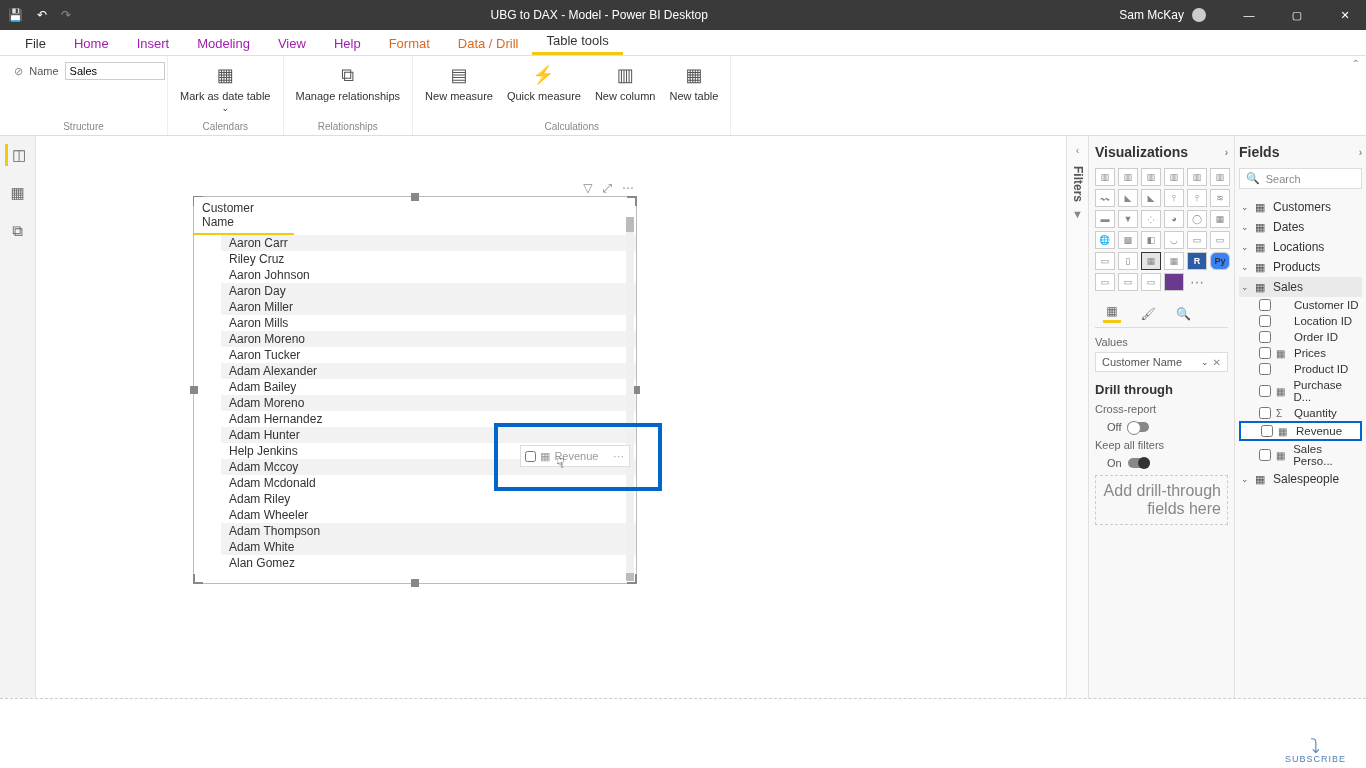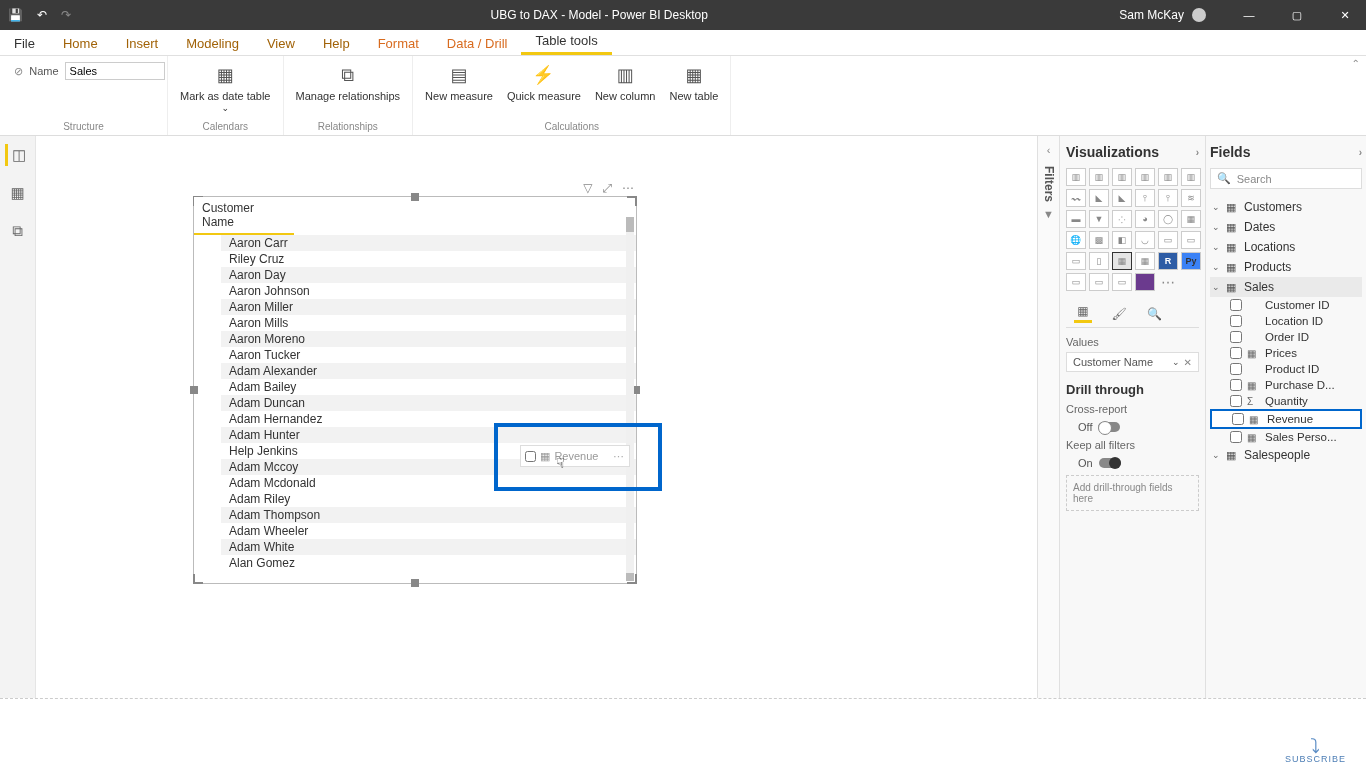--- a/index.html
+++ b/index.html
@@ -6,23 +6,23 @@
   body { width: 1366px; height: 768px; background: #f3f3f3; overflow: hidden; position: relative; }
   
   .titlebar { height: 30px; background: #3a3a3a; color: #fff; display: flex; align-items: center; font-size: 12px; }
   .titlebar .left-icons { display: flex; gap: 14px; padding: 0 8px; align-items: center; }
   .titlebar .center-title { flex: 1; text-align: center; }
   .titlebar .right-controls { display: flex; align-items: center; gap: 14px; padding-right: 4px; }
   .titlebar .user { display: flex; align-items: center; gap: 8px; margin-right: 12px; }
   .avatar-circle { width: 14px; height: 14px; border-radius: 50%; background: #ccc; display: inline-block; }
   .win-btn { width: 34px; height: 30px; display: flex; align-items: center; justify-content: center; font-size: 11px; cursor: pointer; }
   
-  .menubar { height: 26px; background: #fff; border-bottom: 1px solid #e0e0e0; display: flex; align-items: flex-end; font-size: 13px;}
+  .menubar { height: 26px; background: #fff; border-bottom: 1px solid #e0e0e0; display: flex; align-items: flex-end; font-size: 13px; padding-left: 11px;}
   .menubar .file-tab { padding: 4px 14px; color: #333; }
-  .menubar .tab { padding: 4px 14px; color: #a16207; cursor: pointer; }
+  .menubar .tab { padding: 4px 14px; color: #a21caf; cursor: pointer; }
   .menubar .tab.orange { color: #d86b1f; }
   .menubar .tab.selected { color: #333; border-bottom: 3px solid #f2c811; font-weight: 400;}
   
   .ribbon { height: 80px; background: #fff; border-bottom: 1px solid #ddd; display: flex; }
   .ribbon-group { display: flex; flex-direction: column; align-items: center; padding: 2px 6px; border-right: 1px solid #eee; height:100%; justify-content: space-between;}
   .ribbon-group .label { font-size: 10px; color: #888; padding-bottom:1px;}
   .ribbon-items { display: flex; gap: 2px; flex:1; align-items:flex-start; padding-top:2px;}
   .ribbon-btn { display: flex; flex-direction: column; align-items: center; padding: 4px 6px; font-size: 11px; color: #333; cursor: pointer; text-align:center; line-height:1.2; min-width:44px;}
   .ribbon-icon { width: 24px; height: 24px; margin-bottom: 2px; display:flex; align-items:center; justify-content:center; font-size:18px; color:#555;}
   .name-row { display:flex; align-items:center; gap:6px; padding:4px 8px; font-size:11px; color:#555;}
@@ -65,41 +65,41 @@
   .filters-collapsed { width: 22px; background:#fafafa; border-left:1px solid #e0e0e0; display:flex; flex-direction:column; align-items:center; padding-top:8px;}
   .filters-collapsed .arrow { font-size:11px; color:#888; cursor:pointer;}
   .filters-collapsed .label-v { writing-mode: vertical-rl; font-size:12px; color:#555; margin-top:10px; font-weight:600;}
   
   .viz-panel { width: 146px; background:#f8f8f8; border-left:1px solid #e0e0e0; padding: 8px 6px; font-size:12px; overflow:hidden;}
   .panel-title { font-weight:600; color:#333; font-size:14px; display:flex; justify-content:space-between; align-items:center; margin-bottom:8px;}
   .panel-title .chev { font-size:10px; color:#888;}
   .viz-grid { display:grid; grid-template-columns: repeat(6, 1fr); gap:3px; margin-bottom:10px;}
   .viz-cell { width:20px; height:18px; background:#fff; border:1px solid #ccc; cursor:pointer; display:flex; align-items:center; justify-content:center; font-size:9px; color:#888;}
   .viz-cell.active { border:1px solid #333; background:#e5e5e5;}
-  .viz-cell.py { background:#3b82f6; font-weight:bold; color:#333; font-size:9px;}
+  .viz-cell.py { background:#3b82f6; font-weight:bold; color:#333; font-size:9px;border-radius:6px;}
   .viz-cell.r { background:#2d5ca5; color:#fff; font-weight:bold;}
   .viz-cell.more { border:none; background:transparent; font-size:14px;}
   .viz-cell.purple { background:#6b3a8e;}
   
   .field-tabs { display:flex; gap:18px; border-bottom:1px solid #ddd; padding:4px 8px; margin-bottom:8px;}
   .field-tab-icon { width:18px; height:18px; display:flex; align-items:center; justify-content:center; cursor:pointer; color:#666;}
   .field-tab-icon.active { border-bottom:3px solid #f2c811; padding-bottom:4px;}
   
   .section-label { font-size:11px; color:#666; margin:4px 0;}
   .field-well { background:#fff; border:1px solid #ddd; padding:3px 6px; font-size:11px; color:#555; display:flex; justify-content:space-between; align-items:center; margin-bottom:10px;}
   .field-well .x { font-size:10px; color:#888; cursor:pointer;}
   
   .drill-title { font-size:13px; font-weight:600; color:#333; margin:8px 0 6px;}
   .toggle-row { display:flex; align-items:center; gap:6px; font-size:11px; color:#555; margin:6px 0 6px 12px;}
   .toggle { width:22px; height:10px; border-radius:5px; background:#888; position:relative;}
   .toggle.on::after { content:''; position:absolute; right:0; top:-1px; width:12px; height:12px; border-radius:50%; background:#333;}
   .toggle.off::after { content:''; position:absolute; left:0; top:-1px; width:12px; height:12px; border-radius:50%; background:#fff; border:1px solid #888;}
-  .dropzone { border:1px dashed #ccc; padding:6px; font-size:10px; color:#888; text-align:left; margin-top:6px;}
-  
-  .fields-panel { width: 161px; background:#f8f8f8; border-left:1px solid #e0e0e0; padding:8px 4px; font-size:12px; overflow:hidden;}
+  .dropzone { border:1px dashed #ccc; padding:6px; font-size:16px; color:#888; text-align:right; margin-top:6px;}
+  
+  .fields-panel { width: 132px; background:#f8f8f8; border-left:1px solid #e0e0e0; padding:8px 4px; font-size:12px; overflow:hidden;}
   .search-box { display:flex; align-items:center; border:1px solid #ddd; background:#fff; padding:3px 6px; margin-bottom:8px; font-size:11px; color:#888; gap:6px;}
   .tree-item { display:flex; align-items:center; gap:4px; padding:3px 2px; font-size:12px; color:#333; cursor:pointer;}
   .tree-item .chev { width:10px; font-size:9px; color:#666;}
   .tree-item .ticon { width:14px; font-size:11px; color:#555;}
   .tree-child { display:flex; align-items:center; gap:5px; padding:2px 2px 2px 20px; font-size:11.5px; color:#333;}
   .tree-child input[type=checkbox] { width:12px; height:12px;}
   .tree-child .ficon { width:13px; font-size:10px; color:#666;}
   .tree-child.highlighted { border:2px solid #0066cc; background:#fff;}
   
   .footer { position:absolute; bottom:0; left:0; right:0; height:70px; background:#fff; border-top:1px dashed #ccc; display:flex; justify-content:flex-end; align-items:flex-end; padding:4px 20px;}
@@ -214,37 +214,37 @@
         <div class="corner br"></div>
       <div class="handle n"></div>
         <div class="handle s"></div>
         <div class="handle e"></div>
         <div class="handle w"></div>
       <div class="table-visual">
         <div class="table-header sorted">Customer Name</div>
         <div class="table-rows" id="trows">
             <div class="table-row odd">Aaron Carr</div>
             <div class="table-row">Riley Cruz</div>
+            <div class="table-row">Aaron Johnson</div>
             <div class="table-row odd">Aaron Day</div>
-            <div class="table-row">Aaron Johnson</div>
             <div class="table-row odd">Aaron Miller</div>
             <div class="table-row">Aaron Mills</div>
             <div class="table-row odd">Aaron Moreno</div>
             <div class="table-row">Aaron Tucker</div>
             <div class="table-row odd">Adam Alexander</div>
             <div class="table-row">Adam Bailey</div>
-            <div class="table-row odd">Adam Duncan</div>
+            <div class="table-row odd">Adam Moreno</div>
             <div class="table-row">Adam Hernandez</div>
             <div class="table-row odd">Adam Hunter</div>
             <div class="table-row">Help Jenkins</div>
             <div class="table-row odd">Adam Mccoy</div>
             <div class="table-row">Adam Mcdonald</div>
             <div class="table-row">Adam Riley</div>
+            <div class="table-row">Adam Wheeler</div>
             <div class="table-row odd">Adam Thompson</div>
-            <div class="table-row">Adam Wheeler</div>
             <div class="table-row odd">Adam White</div>
             <div class="table-row">Alan Gomez</div>
           </div>
         <div class="table-scrollbar">
           <div class="thumb"></div>
             <div class="thumb2"></div>
         </div>
       </div>
       <div class="drag-highlight">
         <div class="drag-chip">

